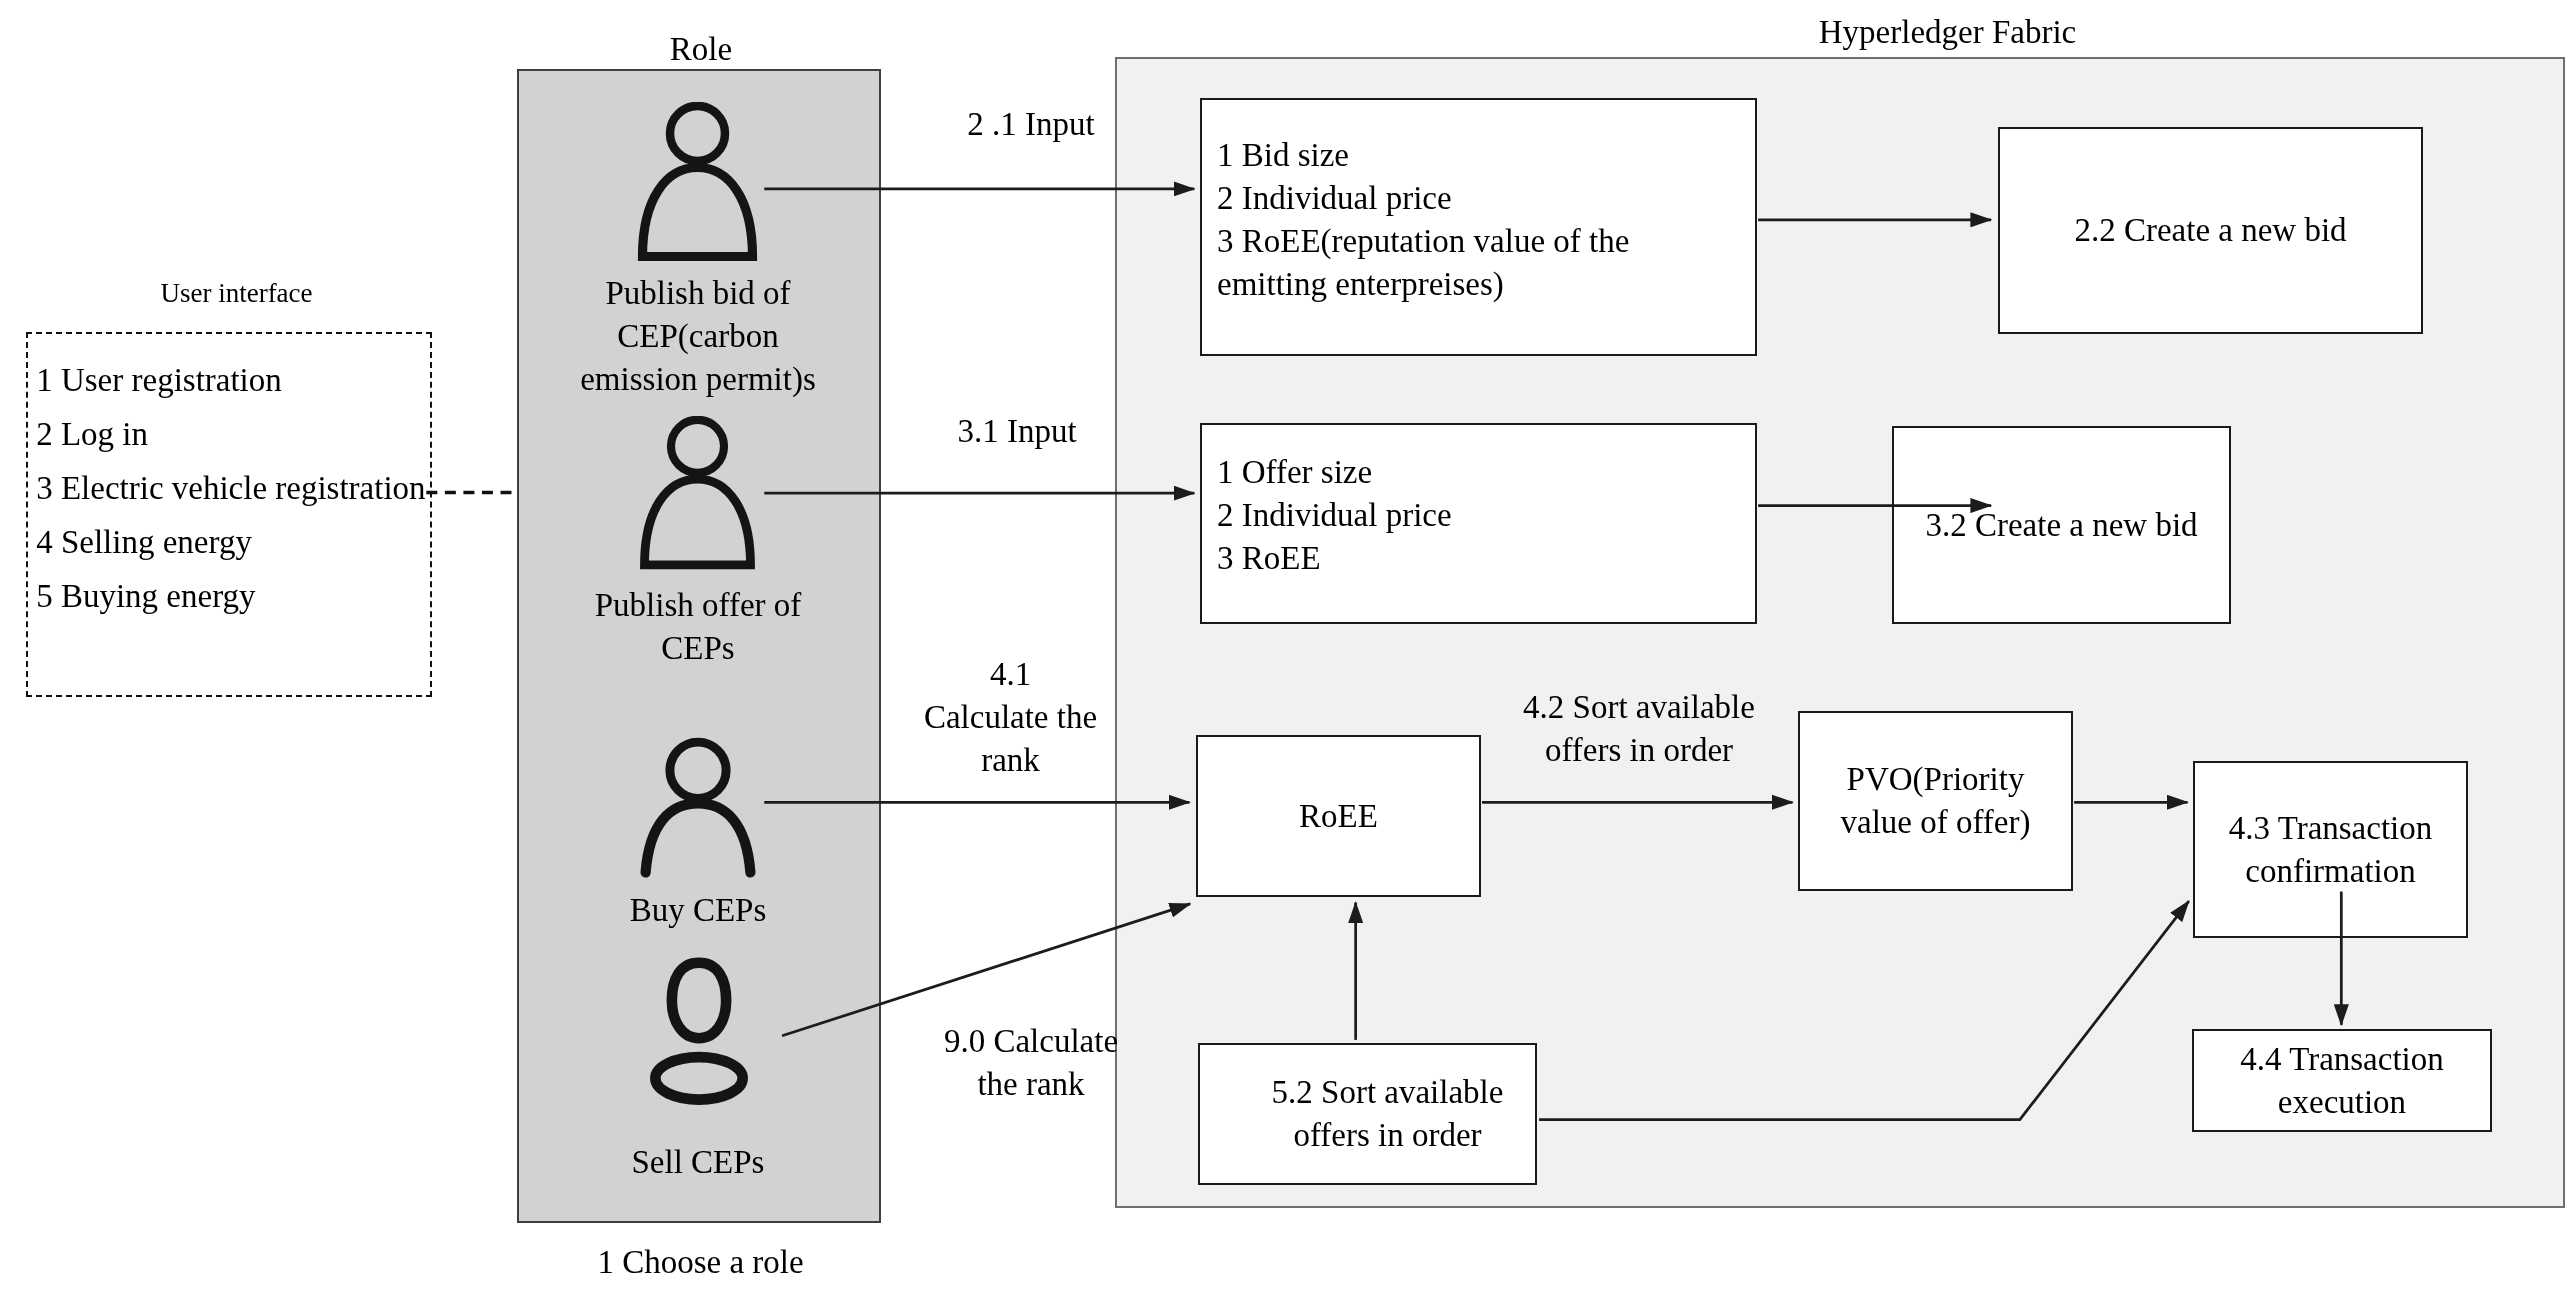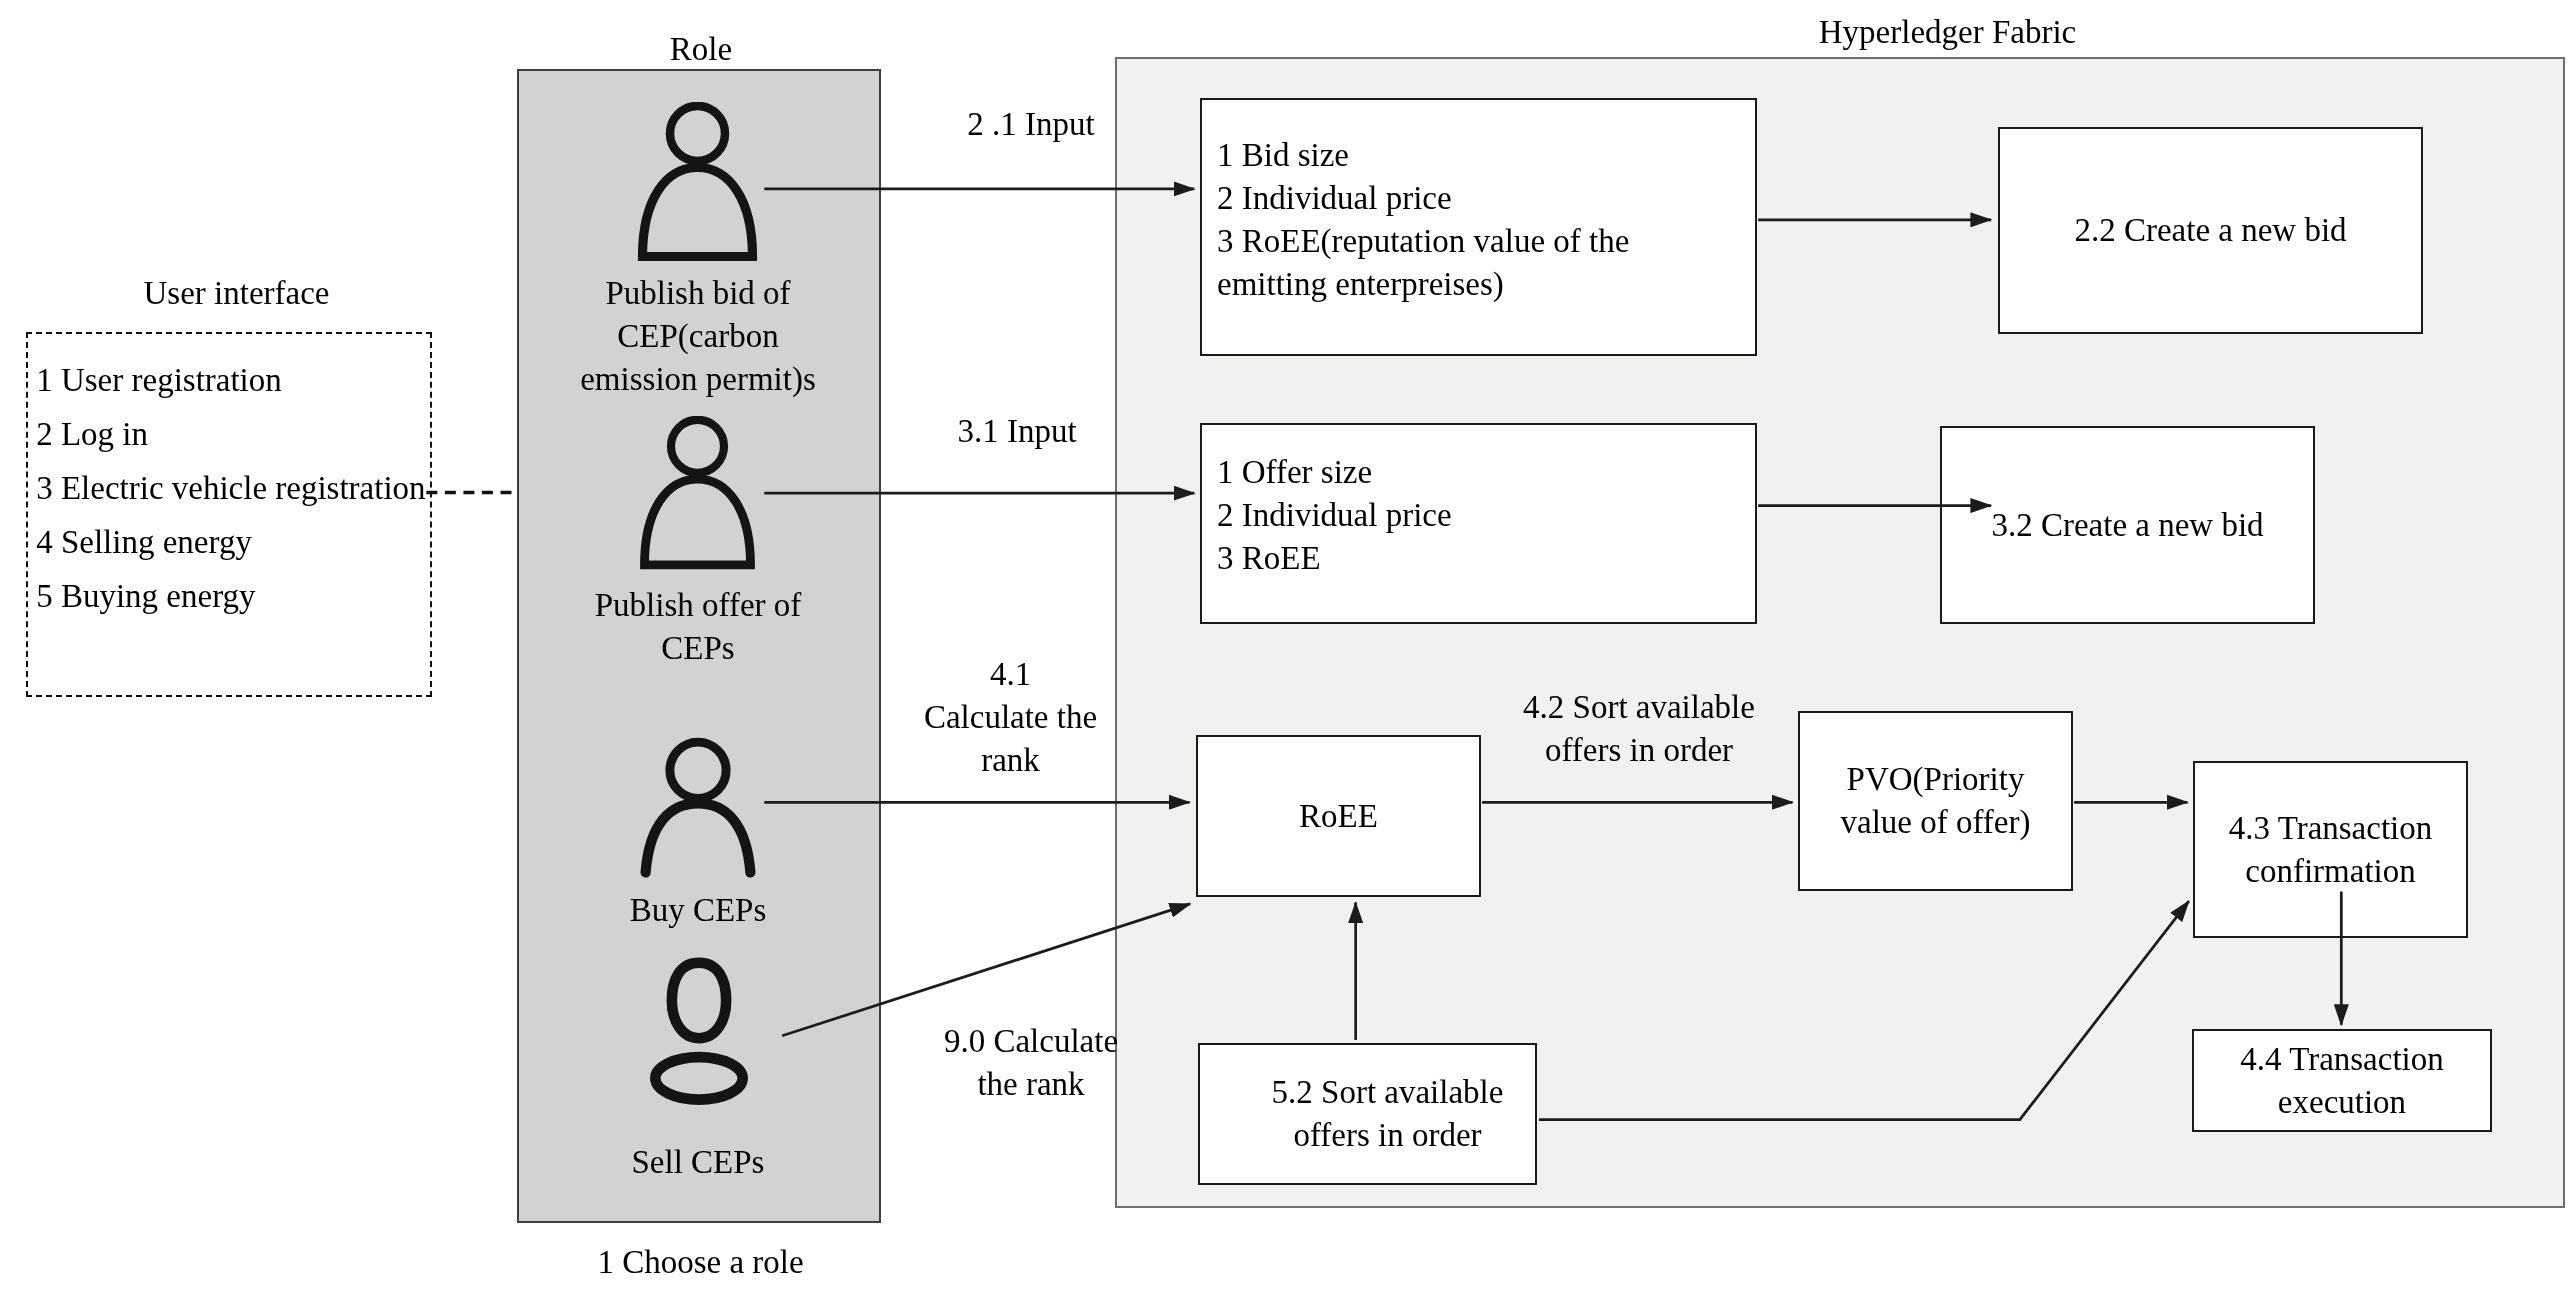--- a/index.html
+++ b/index.html
@@ -10,21 +10,21 @@
     font-family:"Liberation Serif","DejaVu Serif",serif;
     color:#000;
     overflow:hidden;
   }
   .abs{position:absolute;}
   .ctr{text-align:center;}
   .pre{white-space:pre-line;}
   .fs{font-size:33px;line-height:43px;}
 
   
-  .ui-title{left:58px;top:272px;width:357px;font-size:33px;}
+  .ui-title{left:58px;top:272px;width:357px;font-size:27px;}
   .ui-box{
     left:26px;top:332px;width:390px;height:342px;
     border:2.7px dashed #111;
     padding:19px 4.1px 0 8.2px;
     font-size:33px;line-height:54px;
   }
 
   
   .role-title{left:529px;top:27.5px;width:344px;font-size:33px;}
   .role-box{
@@ -46,21 +46,21 @@
   
   .node{
     background:#ffffff;
     border:2.1px solid #1a1a1a;
     box-sizing:border-box;
   }
   .node.flexc{display:flex;align-items:center;justify-content:center;text-align:center;}
   .n-bid   {left:1200px;top:98px;width:557px;height:258px;padding:34px 6.9px 0 15px;}
   .n-c22   {left:1998px;top:127px;width:425px;height:207px;}
   .n-offer {left:1200px;top:423px;width:557px;height:201px;padding:26px 6.9px 0 15px;}
-  .n-c32   {left:1940px;top:426px;width:375px;height:198px;}
+  .n-c32   {left:1892px;top:426px;width:339px;height:198px;}
   .n-roee  {left:1196px;top:735px;width:285px;height:162px;}
   .n-pvo   {left:1798px;top:711px;width:275px;height:180px;}
   .n-43    {left:2193px;top:713px;width:275px;height:177px;margin-top:48px;}
   .n-52    {left:1198px;top:1043px;width:339px;height:142px;padding-left:40px;}
   .n-44    {left:2192px;top:1029px;width:300px;height:103px;}
 
   
   .l21{left:914px;top:103px;width:234px;}
   .l31{left:900px;top:410px;width:234px;}
   .l41{left:904px;top:653px;width:213px;}

